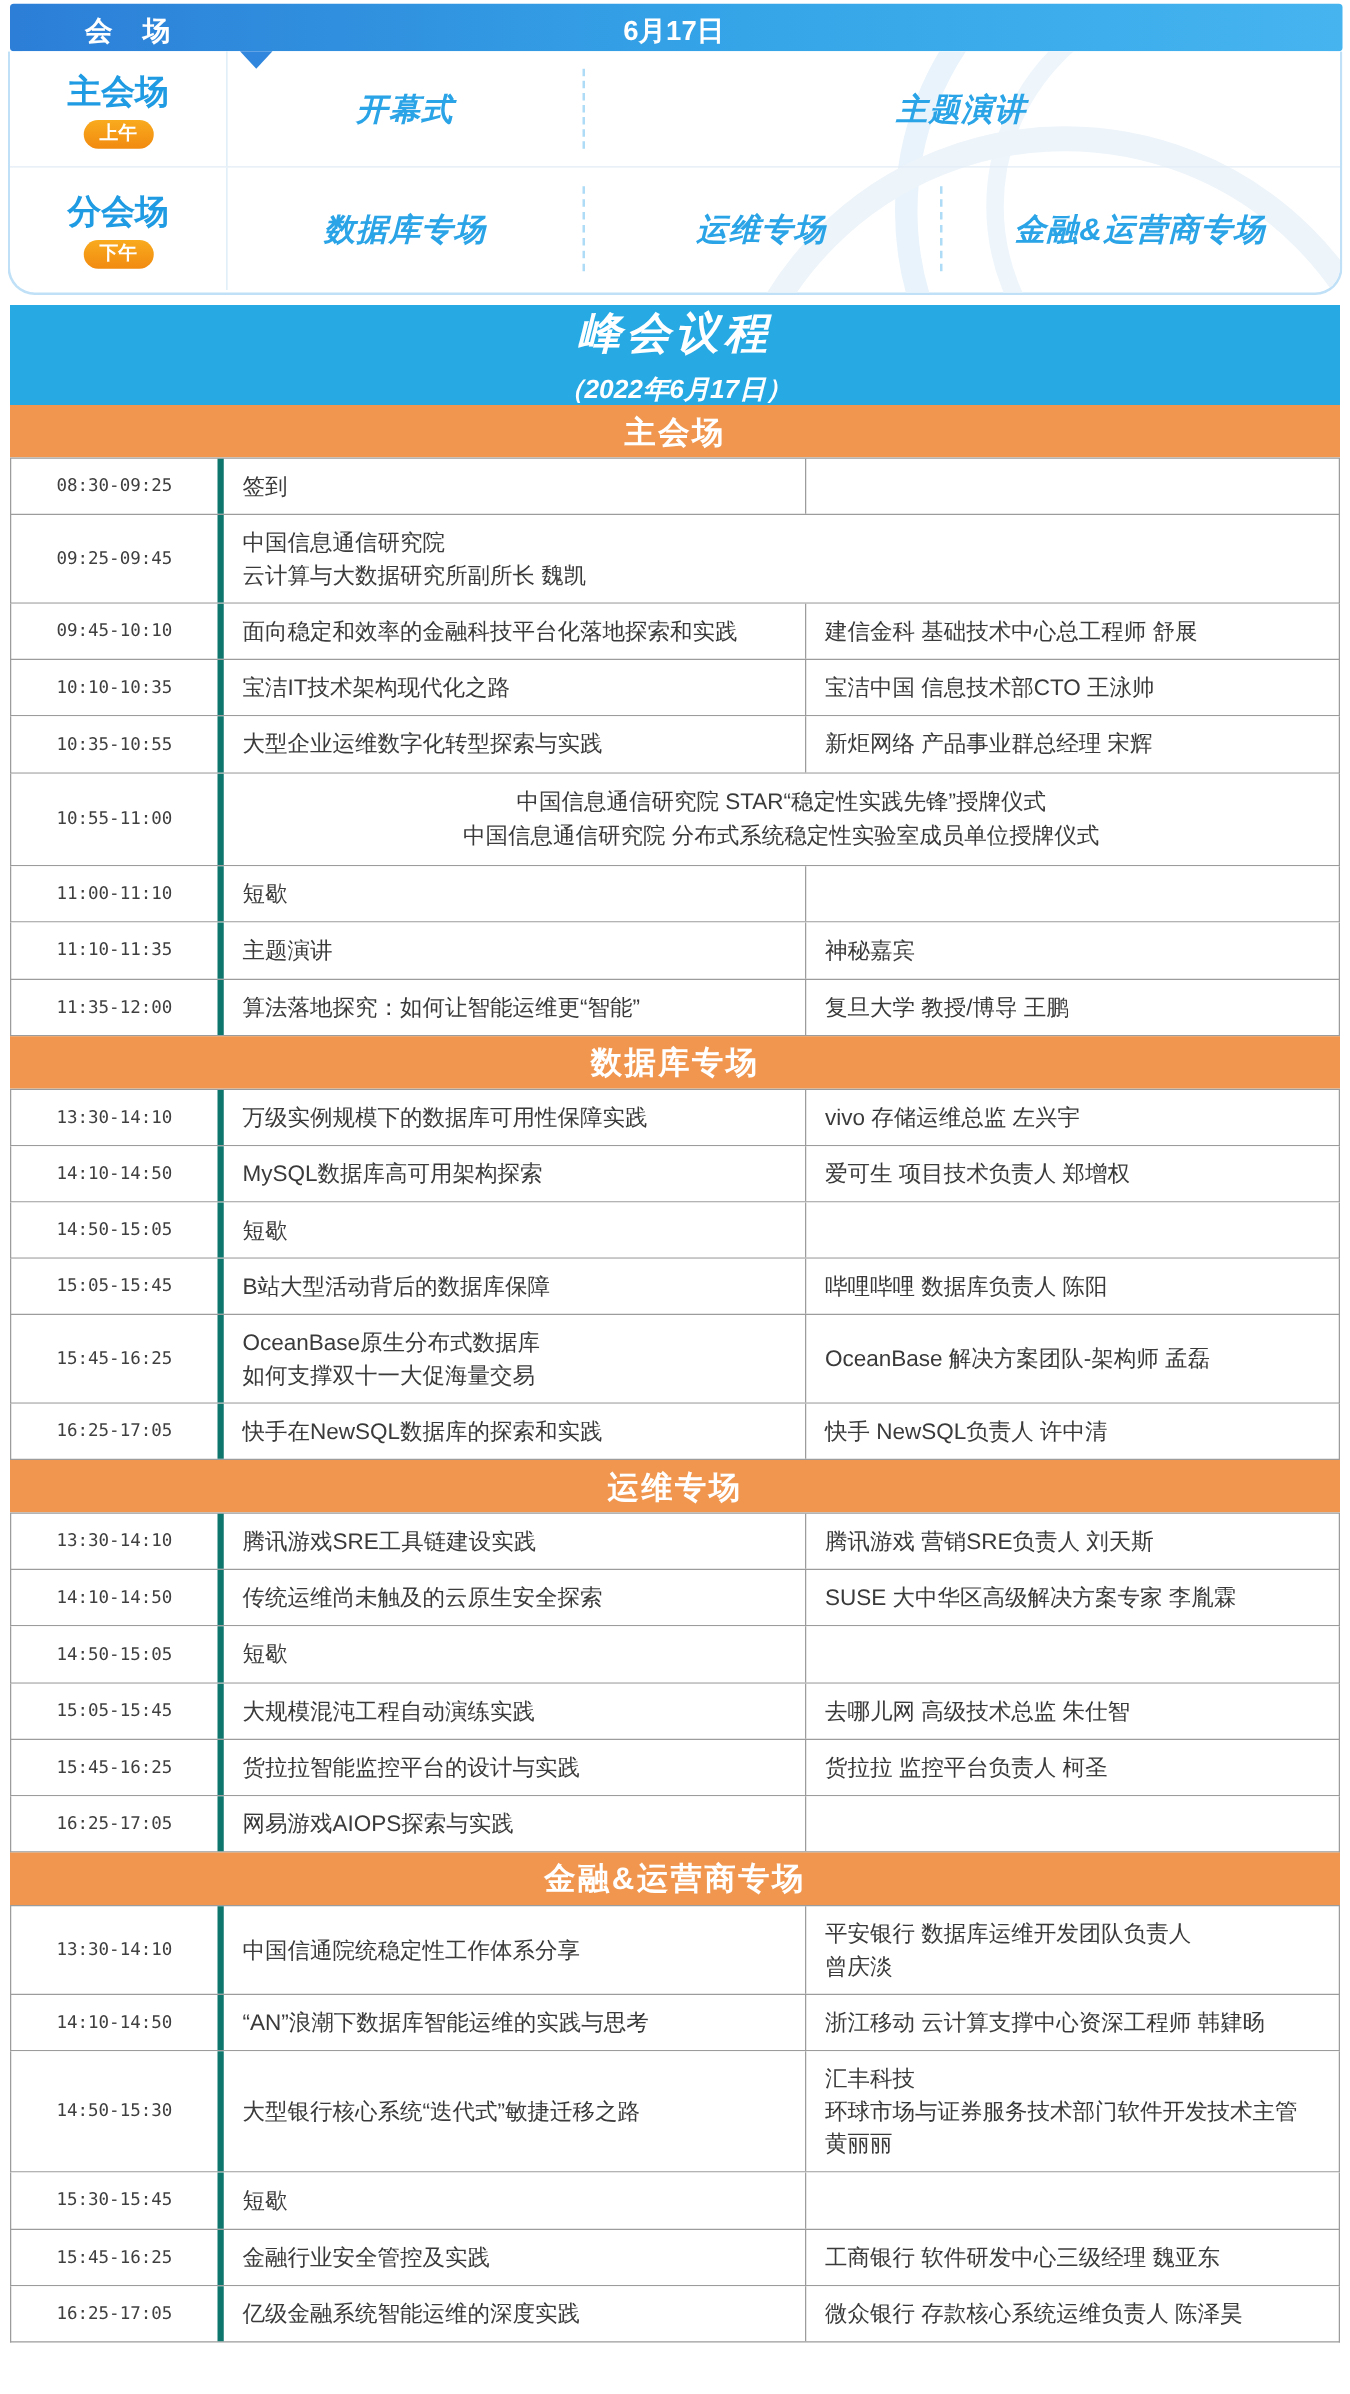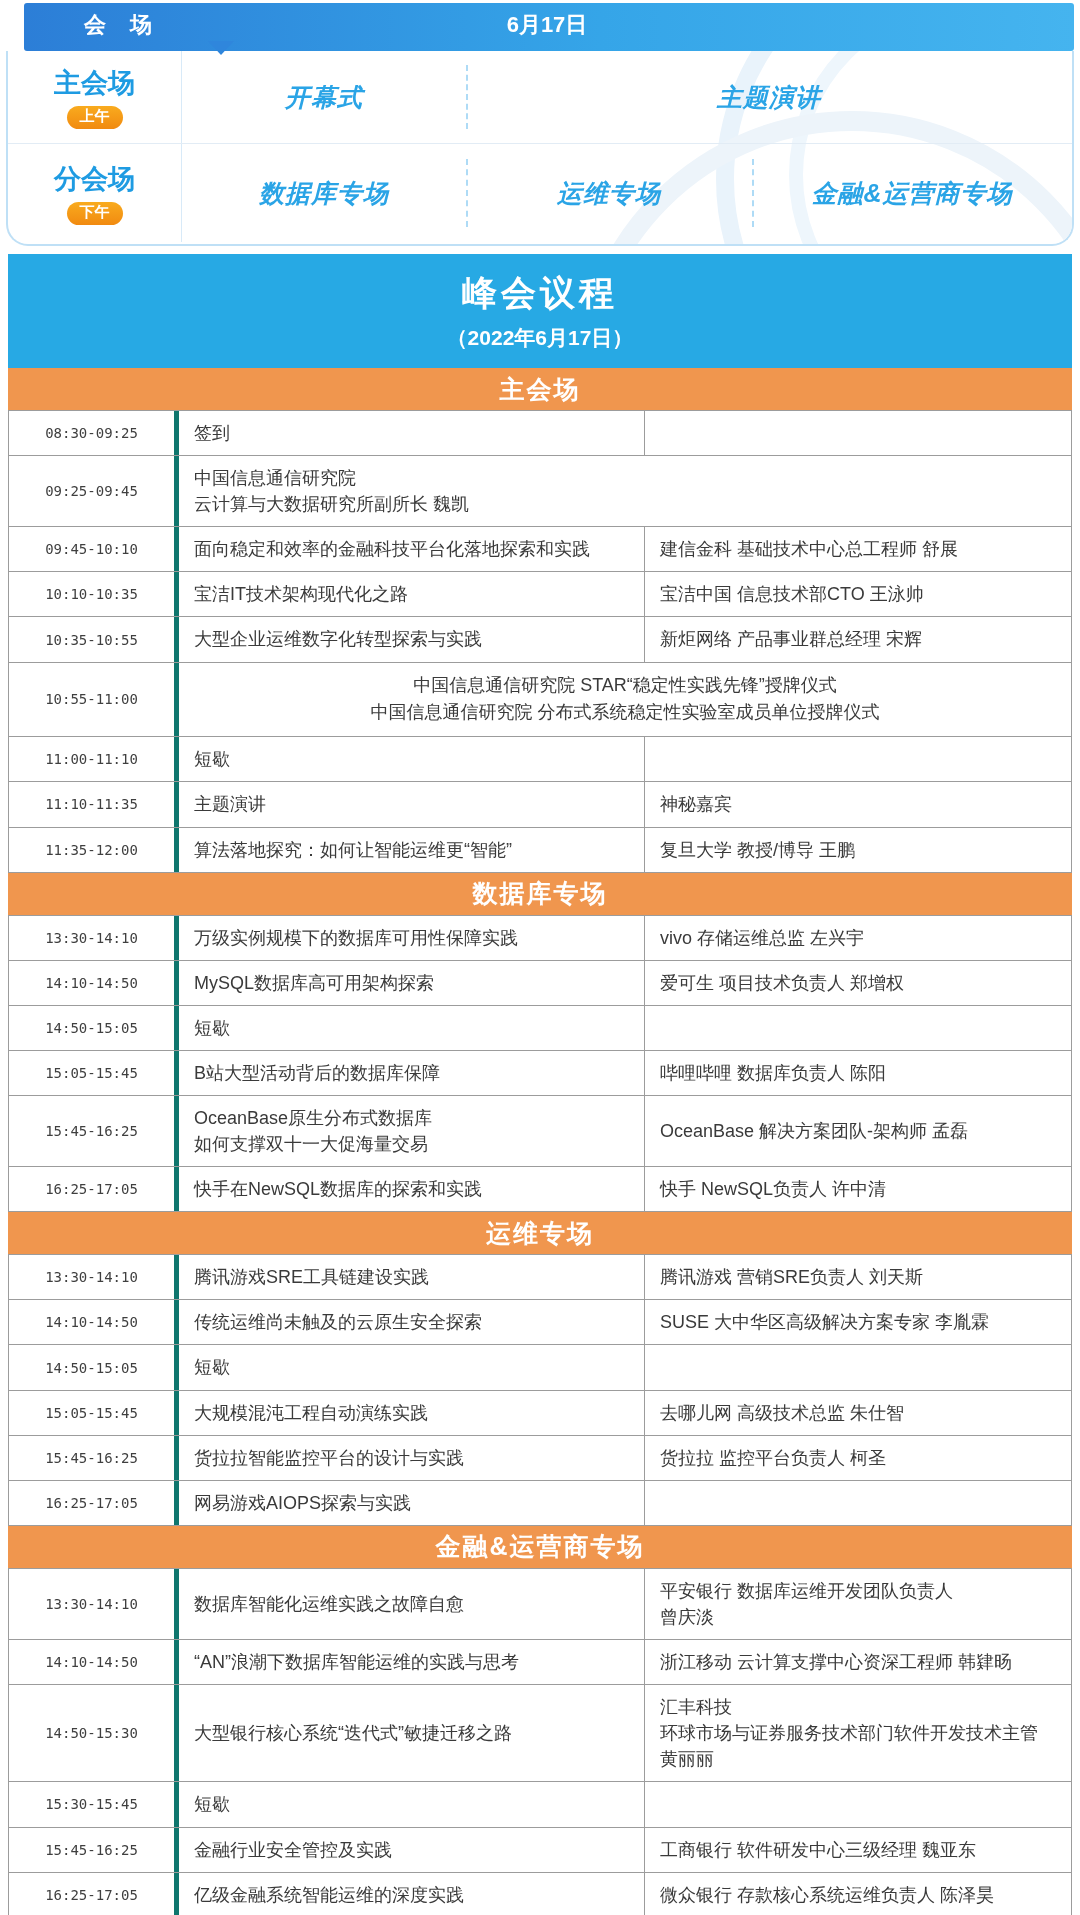--- a/index.html
+++ b/index.html
@@ -3,21 +3,21 @@
 <meta charset="utf-8">
 <style>
   html,body{margin:0;padding:0;}
   body{
     width:1080px;height:1915px;overflow:hidden;background:#ffffff;
     font-family:"Liberation Sans","DejaVu Sans",sans-serif;
     -webkit-font-smoothing:antialiased;
   }
   
   .topbar{
-    position:relative;margin:3px 6px 0 24px;height:48px;border-radius:3px;
+    position:relative;margin:3px 6px 0 8px;height:38px;border-radius:3px;
     background:linear-gradient(90deg,#2c7ed7 0%,#35a5e8 55%,#45b4ef 100%);
     color:#fff;font-weight:bold;
   }
   .venue-label{position:absolute;left:60px;top:7px;font-size:22px;letter-spacing:9px;}
   .date-label{position:absolute;left:0;right:4px;top:7px;text-align:center;font-size:22px;}
   .notch{
     position:absolute;left:184px;top:38px;width:0;height:0;z-index:6;
     border-left:13px solid transparent;border-right:13px solid transparent;
     border-top:14px solid #2f86dc;
   }
@@ -50,22 +50,22 @@
   }
   .nav-cell.w1{flex:0 0 284px;}
   .nav-cell.w2{flex:0 0 286px;}
   .nav-cell.grow{flex:1;}
   .nav-cell.dashed::before{
     content:"";position:absolute;left:0;top:15%;bottom:15%;
     border-left:2px dashed #aedbf6;
   }
   
   .banner{
-    margin:8px 8px 0;height:114px;background:#27a9e4;color:#fff;
-    display:flex;flex-direction:column;align-items:center;justify-content:center;
+    margin:8px 8px 0;height:80px;background:#27a9e4;color:#fff;
+    display:flex;flex-direction:column;align-items:center;justify-content:center;font-style:italic;
   }
   .banner-title{font-size:35px;font-weight:bold;letter-spacing:4px;}
   .banner-sub{font-size:21px;margin-top:7px;font-weight:bold;}
   
   .agenda{margin:0 8px;}
   .section-header{
     height:42px;background:#f0964e;color:#fff;font-size:25px;font-weight:bold;
     display:flex;align-items:center;justify-content:center;letter-spacing:2px;
   }
   .sec-rows .t-row:first-child{border-top:1px solid #9c9c9c;}
@@ -312,21 +312,21 @@
         <div class="cell c-topic">
           <div>网易游戏AIOPS探索与实践</div>
         </div>
       </div>
     </div>
     <div class="section-header">金融&amp;运营商专场</div>
     <div class="sec-rows">
       <div class="t-row">
         <div class="cell c-time">13:30-14:10</div>
         <div class="cell c-topic">
-          <div>数据库智能化运维实践之故障自愈</div>
+          <div>中国信通院统稳定性工作体系分享</div>
         </div>
         <div class="cell c-speaker">
           <div>平安银行 数据库运维开发团队负责人</div>
           <div>曾庆淡</div>
         </div>
       </div>
       <div class="t-row">
         <div class="cell c-time">14:10-14:50</div>
         <div class="cell c-topic">
           <div>“AN”浪潮下数据库智能运维的实践与思考</div>

